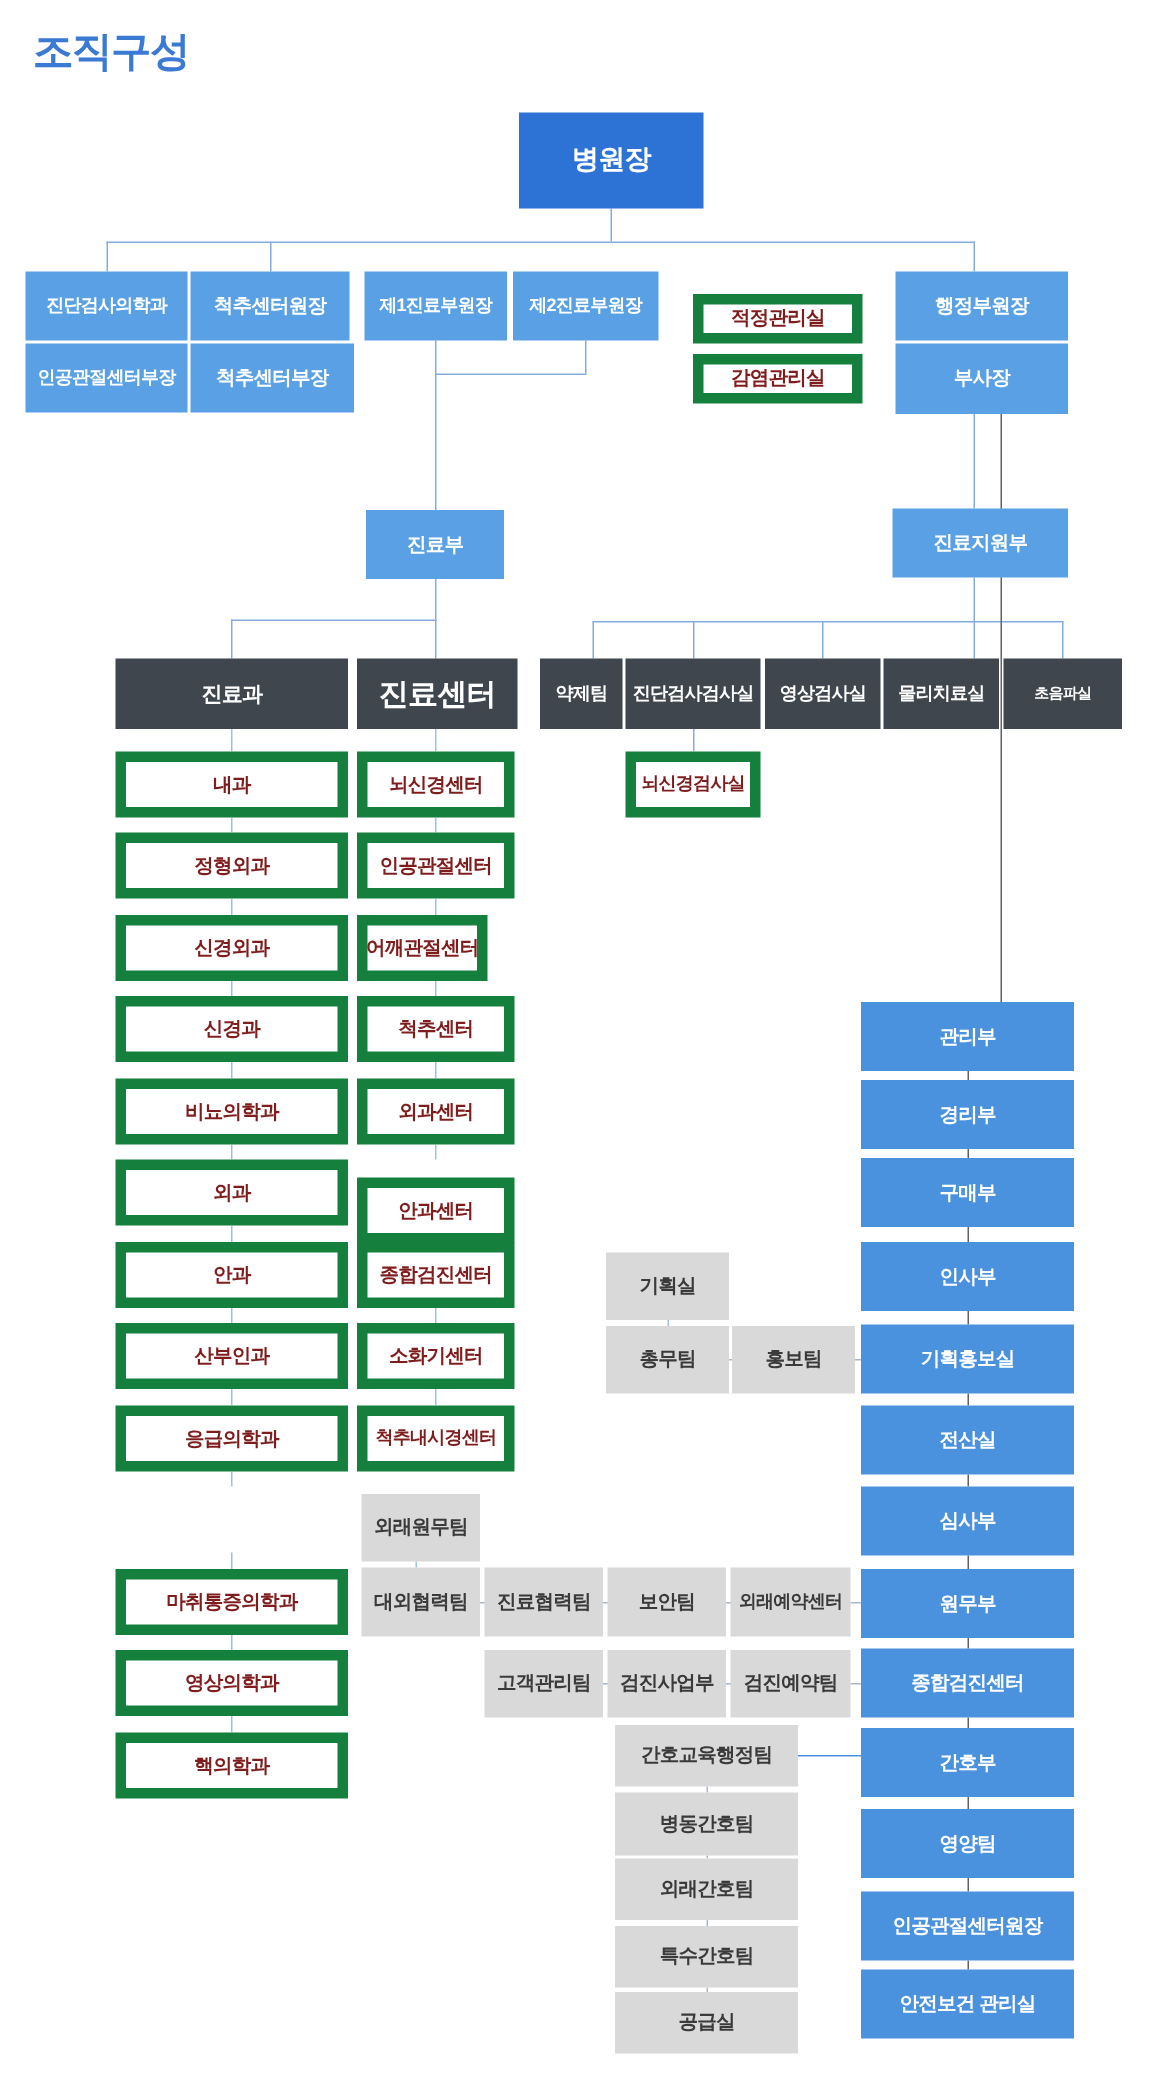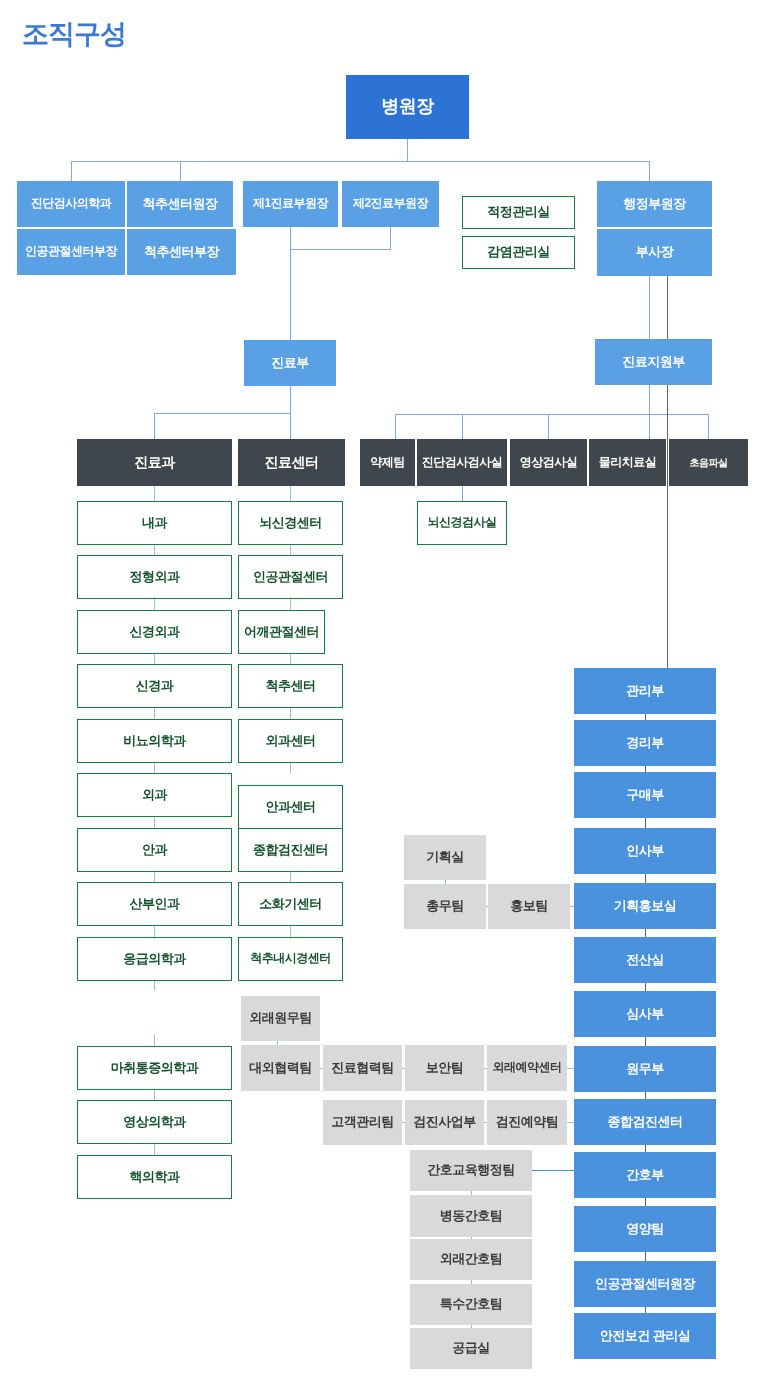--- a/index.html
+++ b/index.html
@@ -13,21 +13,21 @@
   }
   .box{
     position:absolute;display:flex;align-items:center;justify-content:center;
     box-sizing:border-box;text-align:center;font-weight:700;font-size:13px;
     letter-spacing:-0.5px;line-height:1.1;white-space:nowrap;z-index:2;
   }
   .primary{background:#2d73d6;color:#ffffff;}
   .secondary{background:#59a1e4;color:#ffffff;}
   .rightcol{background:#4b92de;color:#ffffff;}
   .darkhead{background:#40464d;color:#ffffff;}
-  .white{background:#ffffff;border:1px solid #15803d;color:#14532d;font-weight:600;}
+  .white{background:#ffffff;border:7px solid #15803d;color:#7f1d1d;font-weight:600;}
   .gray{background:#d9d9d9;color:#3a3a3a;}
   .line{position:absolute;z-index:1;}
 </style>
 </head>
 <body>
 
 <div id="canvas">
   <div id="page-title">조직구성</div>
 <div class="line" style="left: 407px; top: 139px; width: 1px; height: 22px; background: rgb(132, 171, 222);"></div>
     <div class="line" style="left: 71px; top: 161px; width: 579px; height: 1px; background: rgb(132, 171, 222);"></div>
@@ -108,21 +108,21 @@
     <div class="box secondary" style="left: 127px; top: 229px; width: 109px; height: 46px;">척추센터부장</div>
     <div class="box secondary" style="left: 243px; top: 181px; width: 95px; height: 46px; font-size: 12px;">제1진료부원장</div>
     <div class="box secondary" style="left: 342px; top: 181px; width: 97px; height: 46px; font-size: 12px;">제2진료부원장</div>
     <div class="box white" style="left: 462px; top: 196px; width: 113px; height: 33px;">적정관리실</div>
     <div class="box white" style="left: 462px; top: 236px; width: 113px; height: 33px;">감염관리실</div>
     <div class="box secondary" style="left: 597px; top: 181px; width: 115px; height: 46px;">행정부원장</div>
     <div class="box secondary" style="left: 597px; top: 229px; width: 115px; height: 47px;">부사장</div>
     <div class="box secondary" style="left: 244px; top: 340px; width: 92px; height: 46px;">진료부</div>
     <div class="box darkhead" style="left: 77px; top: 439px; width: 155px; height: 47px; font-size: 14px;">진료과</div>
     <div class="box secondary" style="left: 595px; top: 339px; width: 117px; height: 46px;">진료지원부</div>
-    <div class="box darkhead" style="left: 238px; top: 439px; width: 107px; height: 47px; font-size: 14px;">진료센터</div>
+    <div class="box darkhead" style="left: 238px; top: 439px; width: 107px; height: 47px; font-size: 20px;">진료센터</div>
     <div class="box darkhead" style="left: 360px; top: 439px; width: 55px; height: 47px; font-size: 12px;">약제팀</div>
     <div class="box darkhead" style="left: 417px; top: 439px; width: 90px; height: 47px; font-size: 12px;">진단검사검사실</div>
     <div class="box darkhead" style="left: 510px; top: 439px; width: 77px; height: 47px; font-size: 12px;">영상검사실</div>
     <div class="box darkhead" style="left: 589px; top: 439px; width: 77px; height: 47px; font-size: 12px;">물리치료실</div>
     <div class="box darkhead" style="left: 669px; top: 439px; width: 79px; height: 47px; font-size: 10px;">초음파실</div>
     <div class="box white" style="left: 77px; top: 501px; width: 155px; height: 44px;">내과</div>
     <div class="box white" style="left: 77px; top: 555px; width: 155px; height: 44px;">정형외과</div>
     <div class="box white" style="left: 77px; top: 610px; width: 155px; height: 44px;">신경외과</div>
     <div class="box white" style="left: 77px; top: 664px; width: 155px; height: 44px;">신경과</div>
     <div class="box white" style="left: 77px; top: 719px; width: 155px; height: 44px;">비뇨의학과</div>

